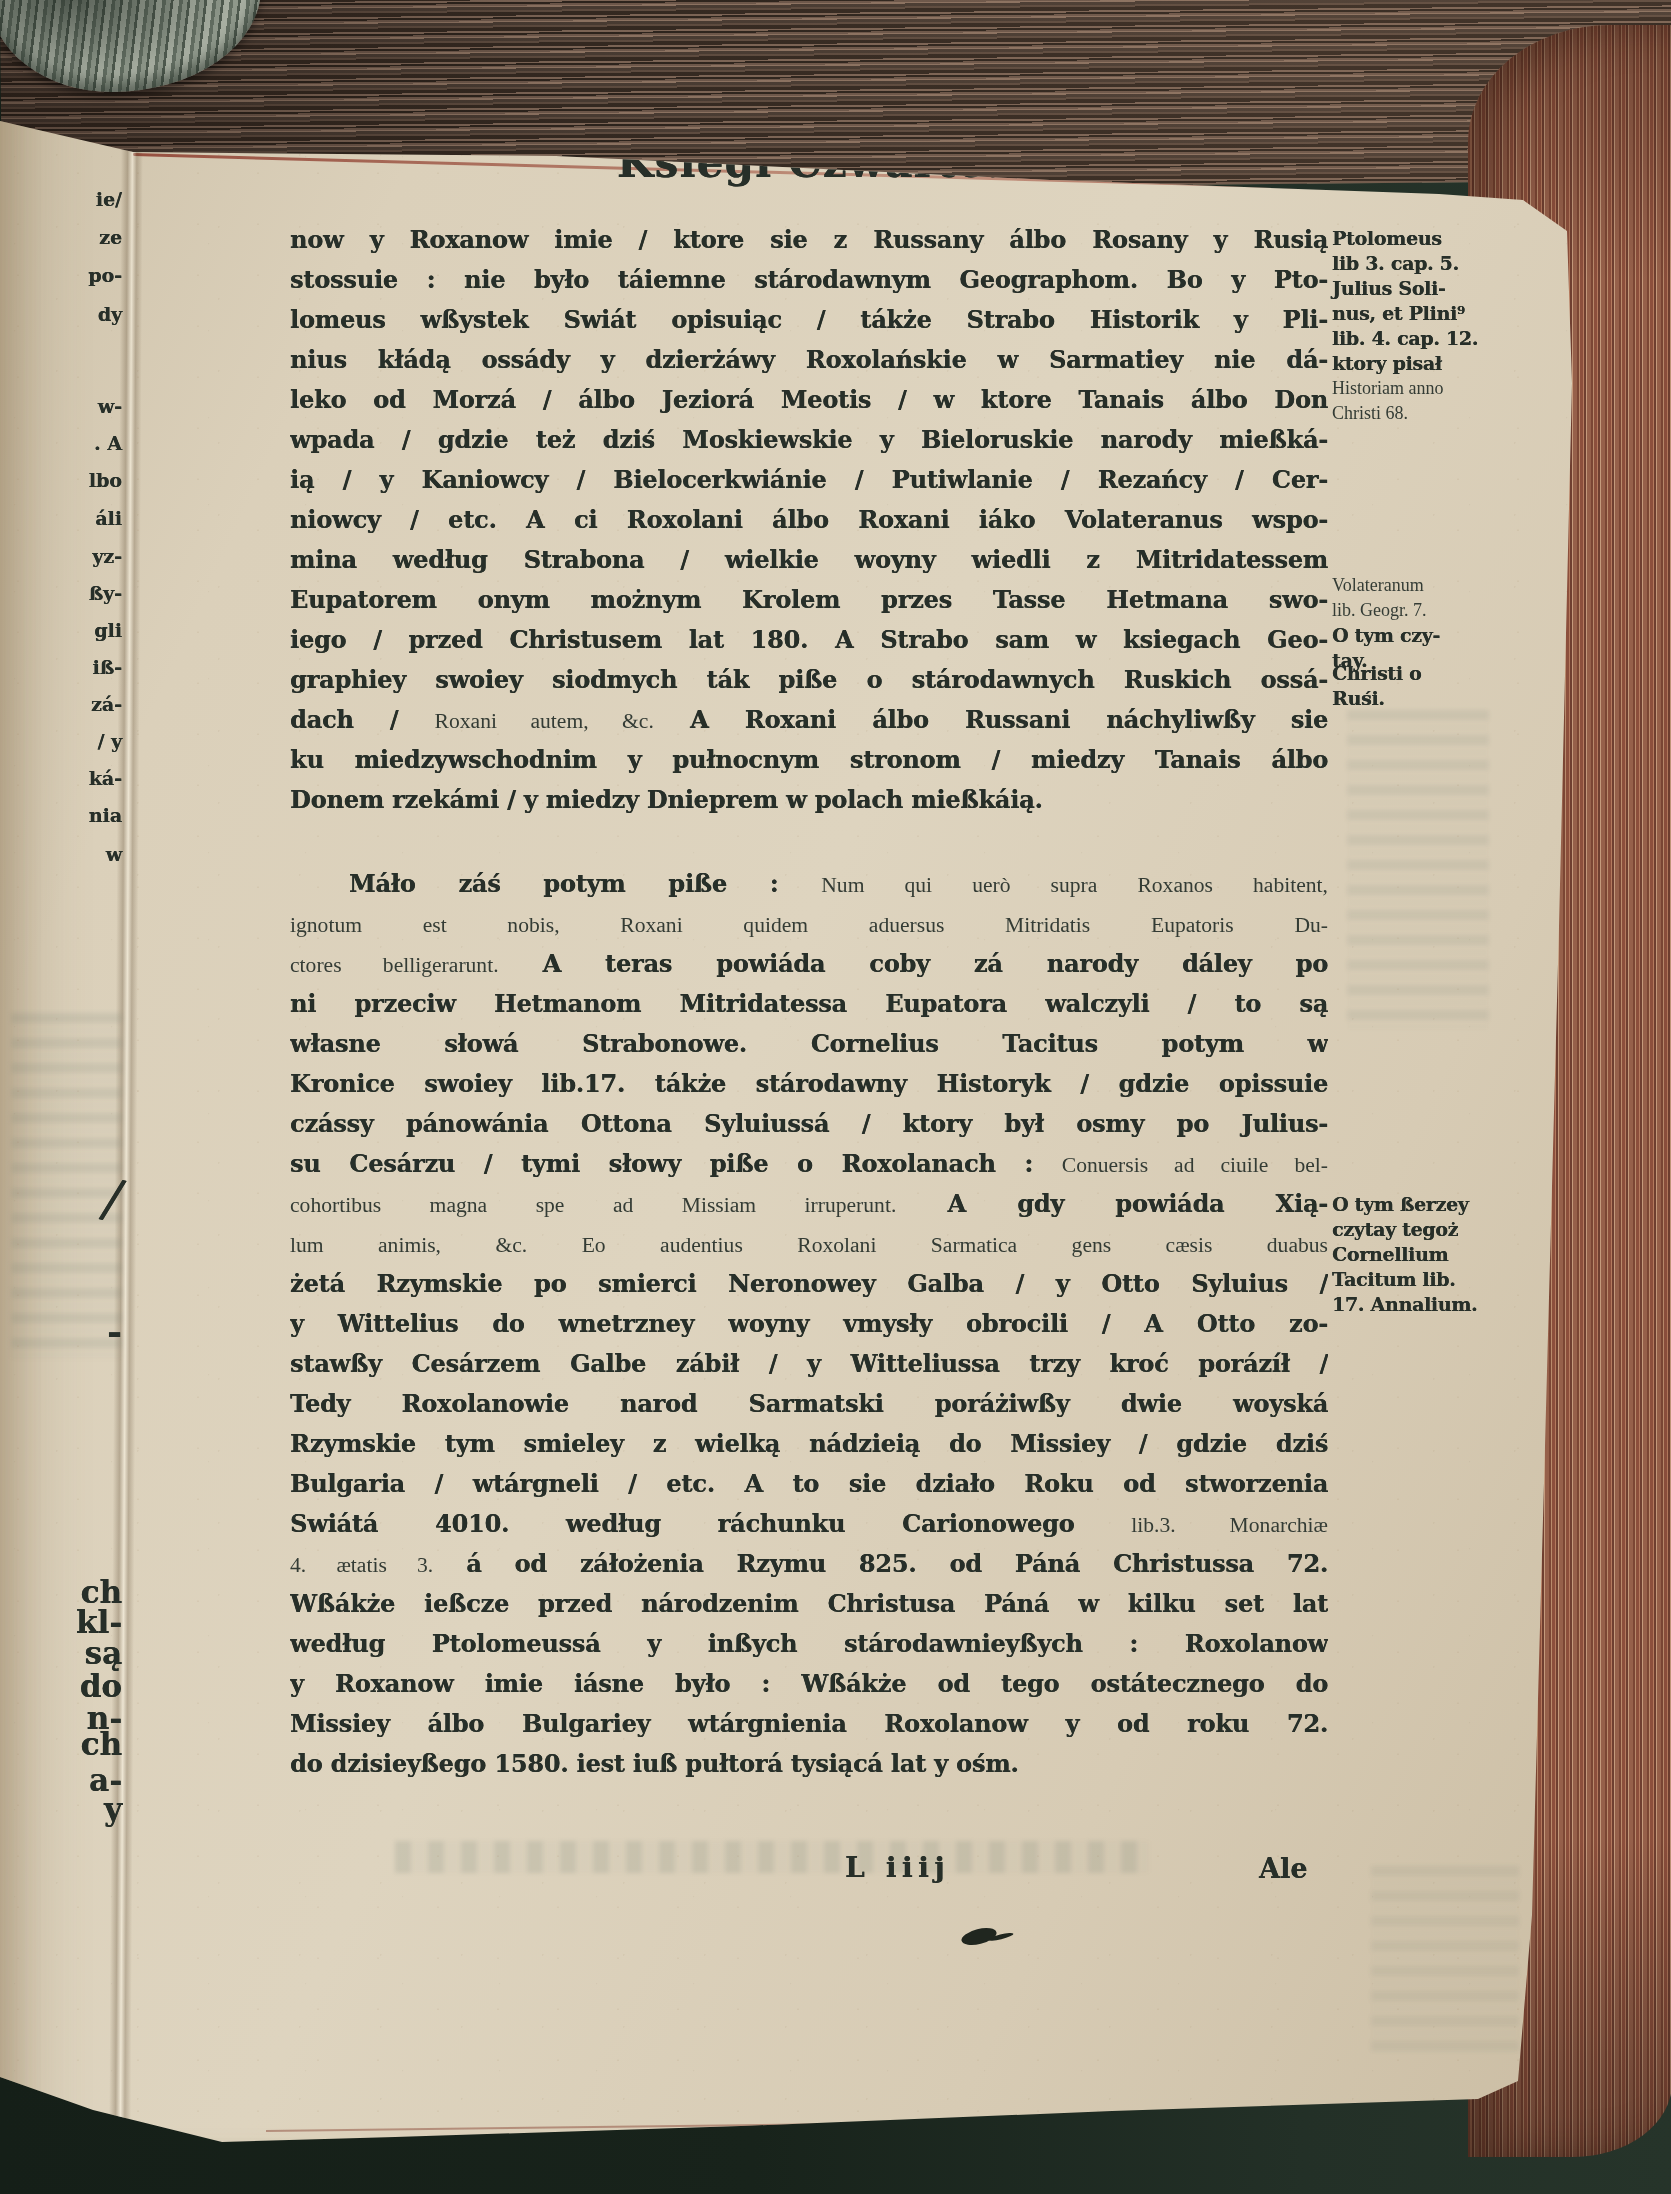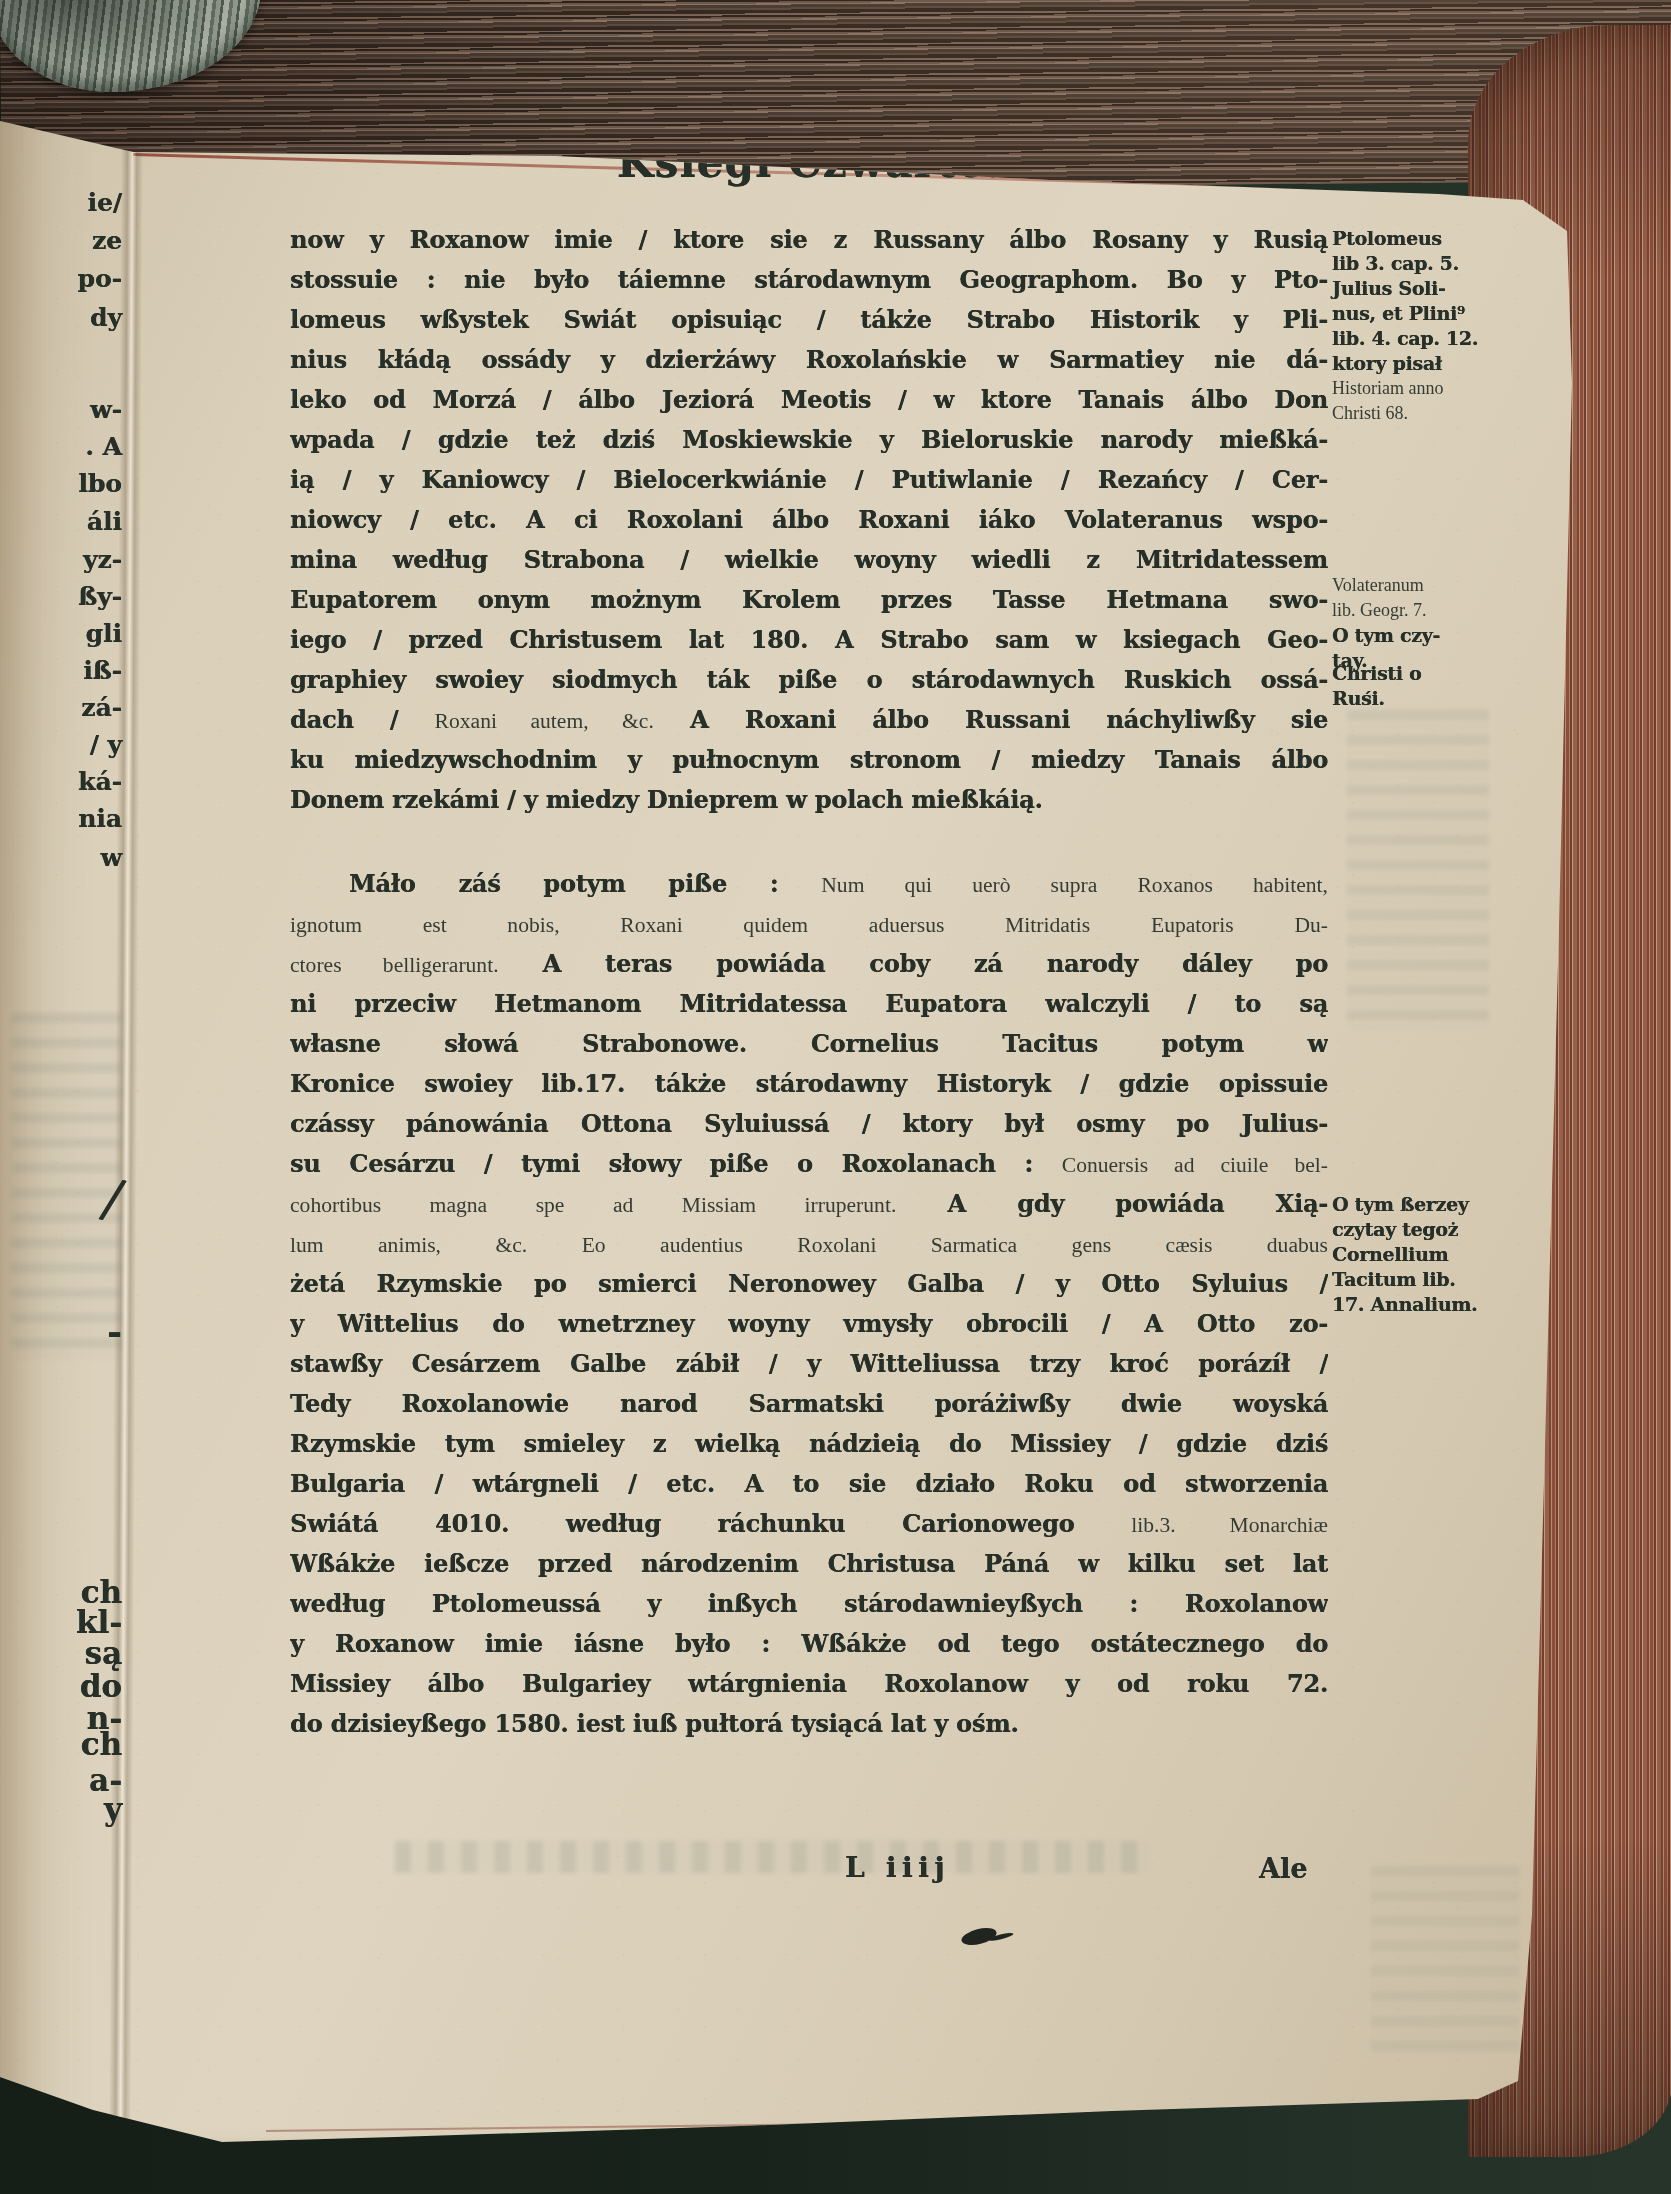--- a/index.html
+++ b/index.html
@@ -87,21 +87,21 @@
   .margin-notes .note{position:absolute;left:1332px;width:185px;font-size:19px;font-weight:700;
     line-height:25px;letter-spacing:-0.3px;text-shadow:0.2px 0 0 currentColor;}
   .note .nline.lat{font-size:18px;}
 
   .signature{position:absolute;left:845px;top:1851px;font-size:28px;font-weight:700;letter-spacing:5.6px;
     text-shadow:0.3px 0 0 currentColor;}
   .catchword{position:absolute;left:1259px;top:1853px;font-size:27px;font-weight:700;
     text-shadow:0.3px 0 0 currentColor;}
 
   .left-frags{position:absolute;left:0;top:0;width:127px;height:2194px;}
-  .frag{position:absolute;right:5px;font-size:25px;font-weight:700;text-align:right;
+  .frag{position:absolute;right:5px;font-size:19px;font-weight:700;text-align:right;
     text-shadow:0.3px 0 0 currentColor;white-space:nowrap;}
   .frag.big{font-size:31px;}
   .frag.slash{font-size:53px;transform:rotate(14deg);font-weight:400;}
   .frag.dash{font-size:36px;}
 </style>
 </head>
 <body>
 
 <div class="scene">
   <div class="edge-top"></div>
@@ -181,20 +181,21 @@
           <div class="line"><span>su Cesárzu / tymi słowy piße o Roxolanach : </span><span class="lat">Conuersis ad ciuile bel-</span></div>
           <div class="line"><span class="lat">cohortibus magna spe ad Missiam irruperunt.</span><span> A gdy powiáda Xią-</span></div>
           <div class="line"><span class="lat">lum animis, &amp;c. Eo audentius Roxolani Sarmatica gens cæsis duabus</span></div>
           <div class="line"><span>żetá Rzymskie po smierci Neronowey Galba / y Otto Syluius /</span></div>
           <div class="line"><span>y Wittelius do wnetrzney woyny vmysły obrocili / A Otto zo-</span></div>
           <div class="line"><span>stawßy Cesárzem Galbe zábił / y Witteliussa trzy kroć porázíł /</span></div>
           <div class="line"><span>Tedy Roxolanowie narod Sarmatski poráżiwßy dwie woyská</span></div>
           <div class="line"><span>Rzymskie tym smieley z wielką nádzieią do Missiey / gdzie dziś</span></div>
           <div class="line"><span>Bulgaria / wtárgneli / etc. A to sie działo Roku od stworzenia</span></div>
           <div class="line"><span>Swiátá 4010. według ráchunku Carionowego </span><span class="lat">lib.3. Monarchiæ</span></div>
+          <div class="line"><span class="lat">4. ætatis 3.</span><span> á od záłożenia Rzymu 825. od Páná Christussa 72.</span></div>
           <div class="line"><span>Wßákże ießcze przed národzenim Christusa Páná w kilku set lat</span></div>
           <div class="line"><span>według Ptolomeussá y inßych stárodawnieyßych : Roxolanow</span></div>
           <div class="line"><span>y Roxanow imie iásne było : Wßákże od tego ostátecznego do</span></div>
           <div class="line"><span>Missiey álbo Bulgariey wtárgnienia Roxolanow y od roku 72.</span></div>
           <div class="line end"><span>do dzisieyßego 1580. iest iuß pułtorá tysiącá lat y ośm.</span></div>
         </div>
       </div>
 
     <div class="margin-notes">
         <div class="note ink" style="top: 226px;">

